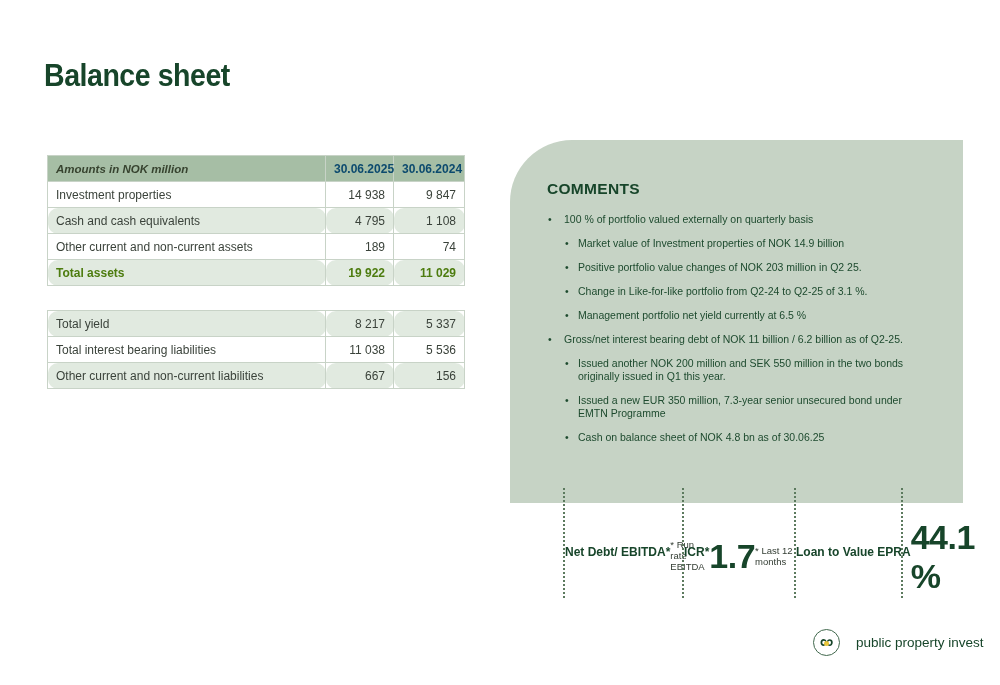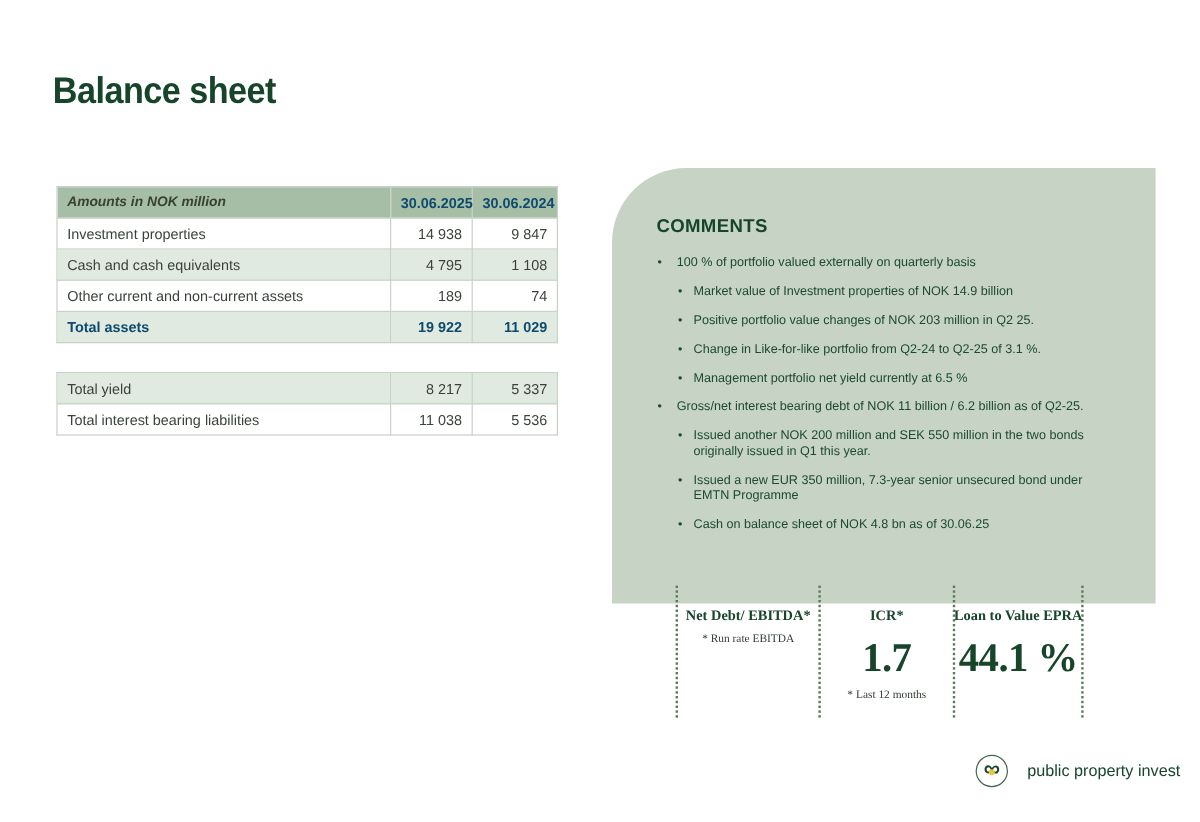--- a/index.html
+++ b/index.html
@@ -28,22 +28,22 @@
   table.bs-liab   { top:310px; }
   table.bs td, table.bs th { border:1px solid #c8d3c7; height:26px; padding:0 8px; }
   table.bs col.c-label { width:278px; }
   table.bs col.c-v1    { width:68px; }
   table.bs col.c-v2    { width:71px; }
   table.bs th { background:#a6bea5; }
   th.h-label { text-align:left; font-style:italic; font-weight:bold; color:#37432f; font-size:11.5px; }
   th.h-date  { text-align:right; font-weight:bold; color:#0c4a6e; font-size:12px; }
   td.lbl { text-align:left; }
   td.val { text-align:right; }
-  tr.shaded td { background:#e1eae0; }
-  tr.total td { font-weight:bold; color:#0c4a6e; }
+  tr.shaded td { background:#e1eae0;border-radius:10px; }
+  tr.total td { font-weight:bold; color:#4d7c0f; }
   
   .comments-panel {
     position:absolute; left:510px; top:120px; width:453px; height:363px;
     background:#c6d3c5; border-top-left-radius:62px;
     padding:40px 30px 0 36px;
     margin-top:20px;
   }
   .comments-title {
     font-size:15.5px; font-weight:bold; color:#17452a; letter-spacing:0.3px;
     margin-left:1px; margin-bottom:15px;
@@ -57,23 +57,22 @@
   .ci.l1 .dot { left:0; }
   .ci.l2 { padding-left:13px; margin-left:19px; margin-right:10px; }
   .ci.l2 .dot { left:0; }
   
   .metrics {
     position:absolute; left:563px; top:488px; height:110px;
     display:flex;
   }
   .metric {
     border-left:2px dotted #5c7a5e;
-    display:flex; flex-direction:column; align-items:center;
+    display:flex; flex-direction:row; align-items:center;
     padding-top:18px;
-    font-family:Liberation Serif, serif;
   }
   .metric.m0 { width:119px; }
   .metric.m1 { width:112px; }
   .metric.m2 { width:109px; border-right:2px dotted #5c7a5e; }
   .metric-label { font-size:12px; font-weight:bold; color:#17452a; white-space:nowrap; }
   .metric-value { font-size:34px; font-weight:bold; color:#17452a; margin-top:9px; letter-spacing:-0.5px; }
   .metric-foot  { font-size:9.5px; color:#333d33; margin-top:7px; }
   
   .footer-logo {
     position:absolute; left:813px; top:629px;
@@ -145,20 +144,25 @@
       <tr class="shaded">
     <td class="lbl">Total yield</td>
     <td class="val">8 217</td>
     <td class="val">5 337</td>
   </tr>
   <tr>
     <td class="lbl">Total interest bearing liabilities</td>
     <td class="val">11 038</td>
     <td class="val">5 536</td>
   </tr>
+  <tr class="shaded">
+    <td class="lbl">Other current and non-current liabilities</td>
+    <td class="val">667</td>
+    <td class="val">156</td>
+  </tr>
 </tbody>
   </table>
 
 <div class="comments-panel">
   <div class="comments-title">COMMENTS</div>
 
   <div class="ci l1">
     <span class="dot">•</span>
     <span>100 % of portfolio valued externally on quarterly basis</span>
   </div>

